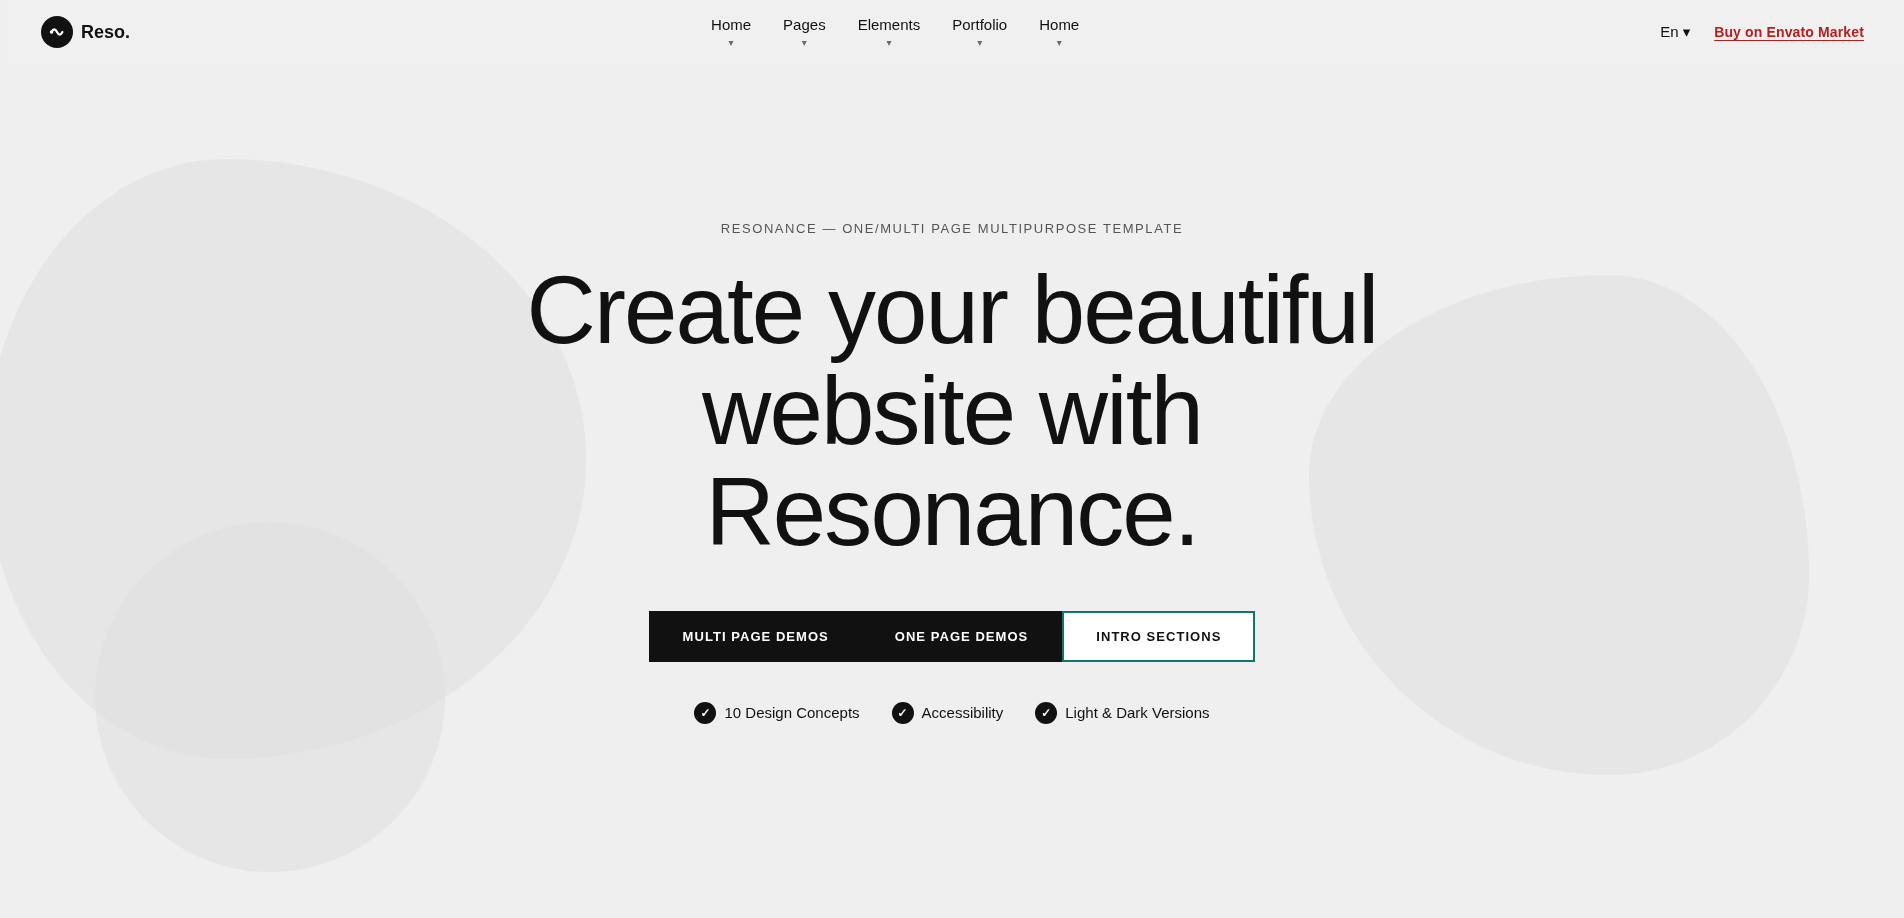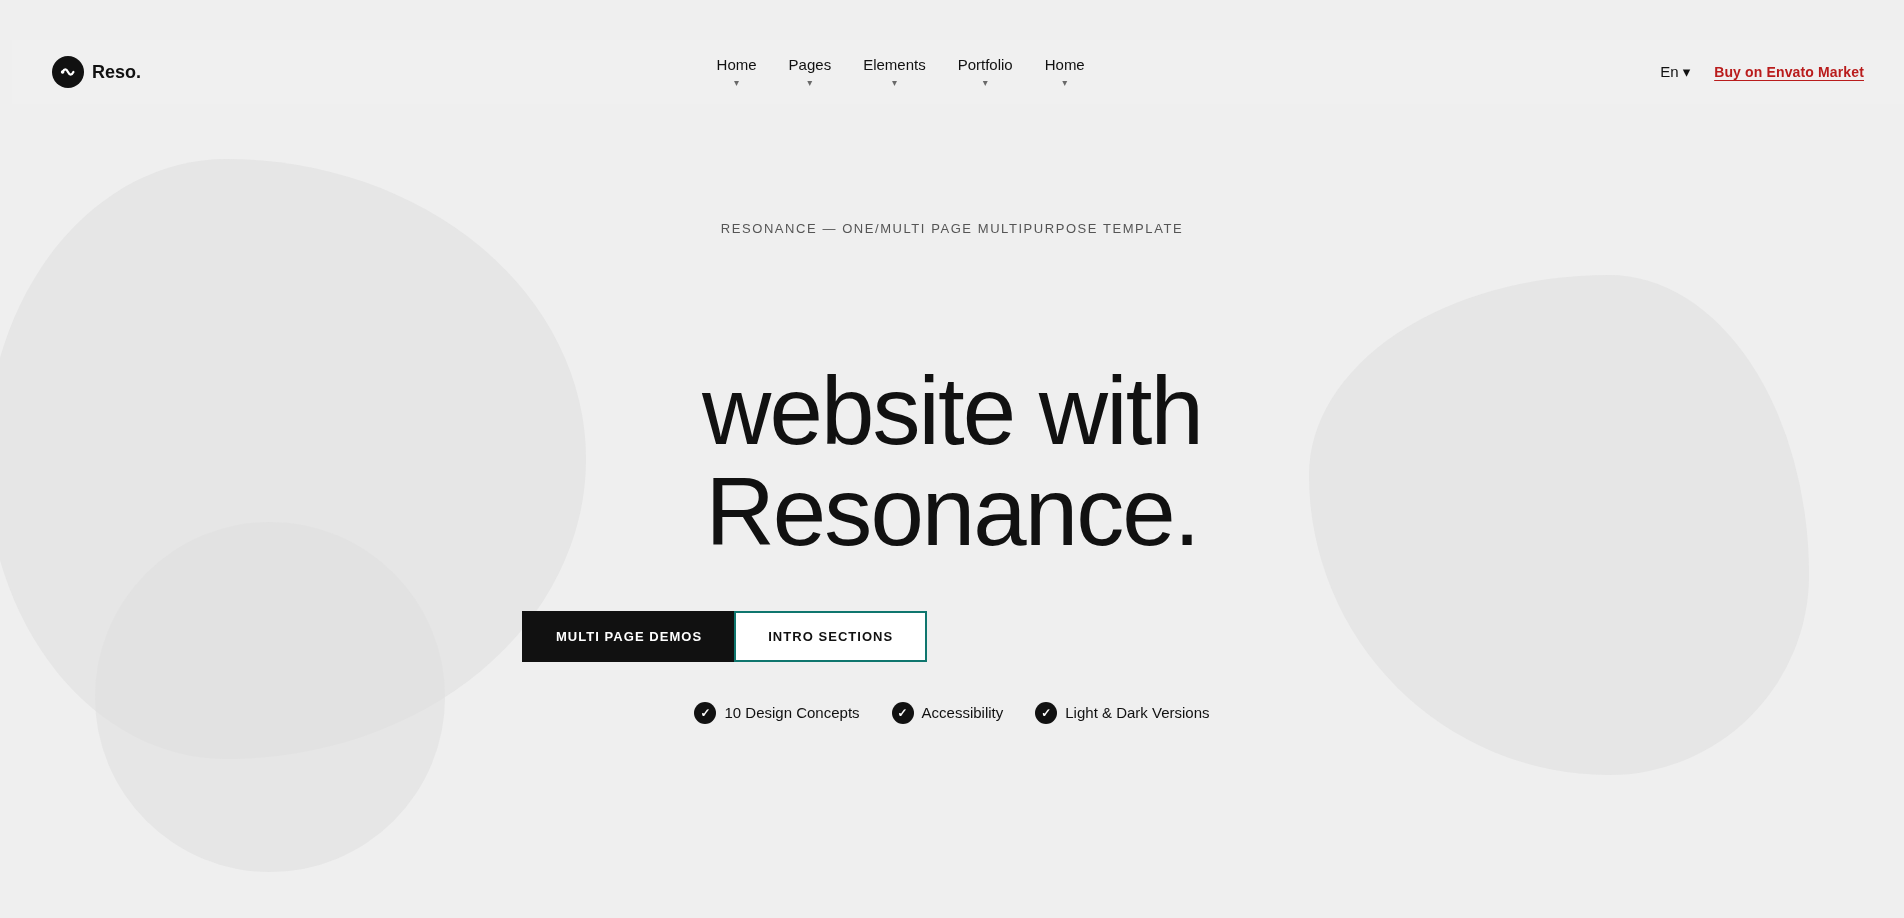--- a/index.html
+++ b/index.html
@@ -6,29 +6,28 @@
 
     body {
       font-family: -apple-system, BlinkMacSystemFont, 'Segoe UI', Helvetica, Arial, sans-serif;
       background: #f0f0f0;
       overflow-x: hidden;
     }
 
     
     nav {
       position: fixed;
-      top: 0; left: 12px; right: 0;
+      top: 0; left: 1px; right: 0;
       z-index: 100;
       background: #f0f0f0;
       display: flex;
       align-items: center;
       justify-content: space-between;
       padding: 0 40px;
       height: 64px;
-      margin-top: 40px;
     }
 
     .nav-logo {
       display: flex;
       align-items: center;
       gap: 8px;
       font-weight: 700;
       font-size: 18px;
       color: #111;
       cursor: pointer;
@@ -163,21 +162,21 @@
       font-weight: 400;
       color: #111;
       line-height: 1.05;
       margin-bottom: 48px;
       letter-spacing: -0.02em;
     }
 
     .hero-buttons {
       display: flex;
       gap: 0;
-      justify-content: flex-start;
+      justify-content: center;
       margin-bottom: 40px;
     }
 
     .btn-dark {
       background: #111;
       color: #fff;
       border: 2px solid #111;
       padding: 16px 32px;
       font-size: 13px;
       font-weight: 600;
@@ -285,26 +284,27 @@
 
   <div class="blob blob-1"></div>
   <div class="blob blob-2"></div>
   <div class="blob blob-3"></div>
 
   <div class="hero-content">
 
     <p class="hero-subtitle">RESONANCE — ONE/MULTI PAGE MULTIPURPOSE TEMPLATE</p>
 
     <h1 class="hero-title">
-      <br>
+      <span>Create your beautiful</span><br>
       <span>website with Resonance.</span>
     </h1>
 
     <div class="hero-buttons">
       <button class="btn-dark">MULTI PAGE DEMOS</button>
+      <button class="btn-dark">ONE PAGE DEMOS</button>
       <button class="btn-outline">INTRO SECTIONS</button>
     </div>
 
     <div class="hero-features">
       <div class="feature-item">
         <div class="check-icon"></div>
         <span>10 Design Concepts</span>
       </div>
       <div class="feature-item">
         <div class="check-icon"></div>

